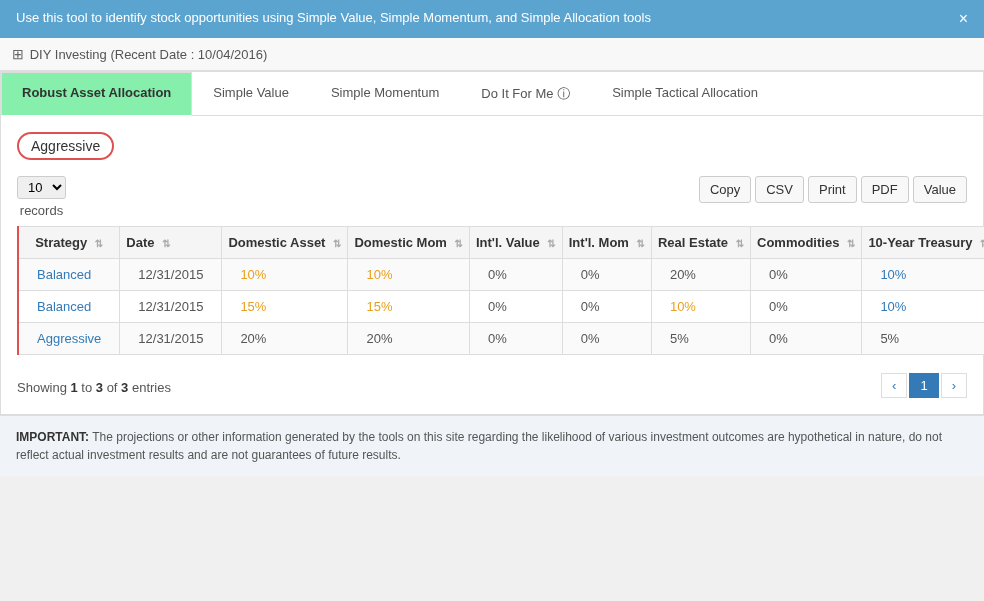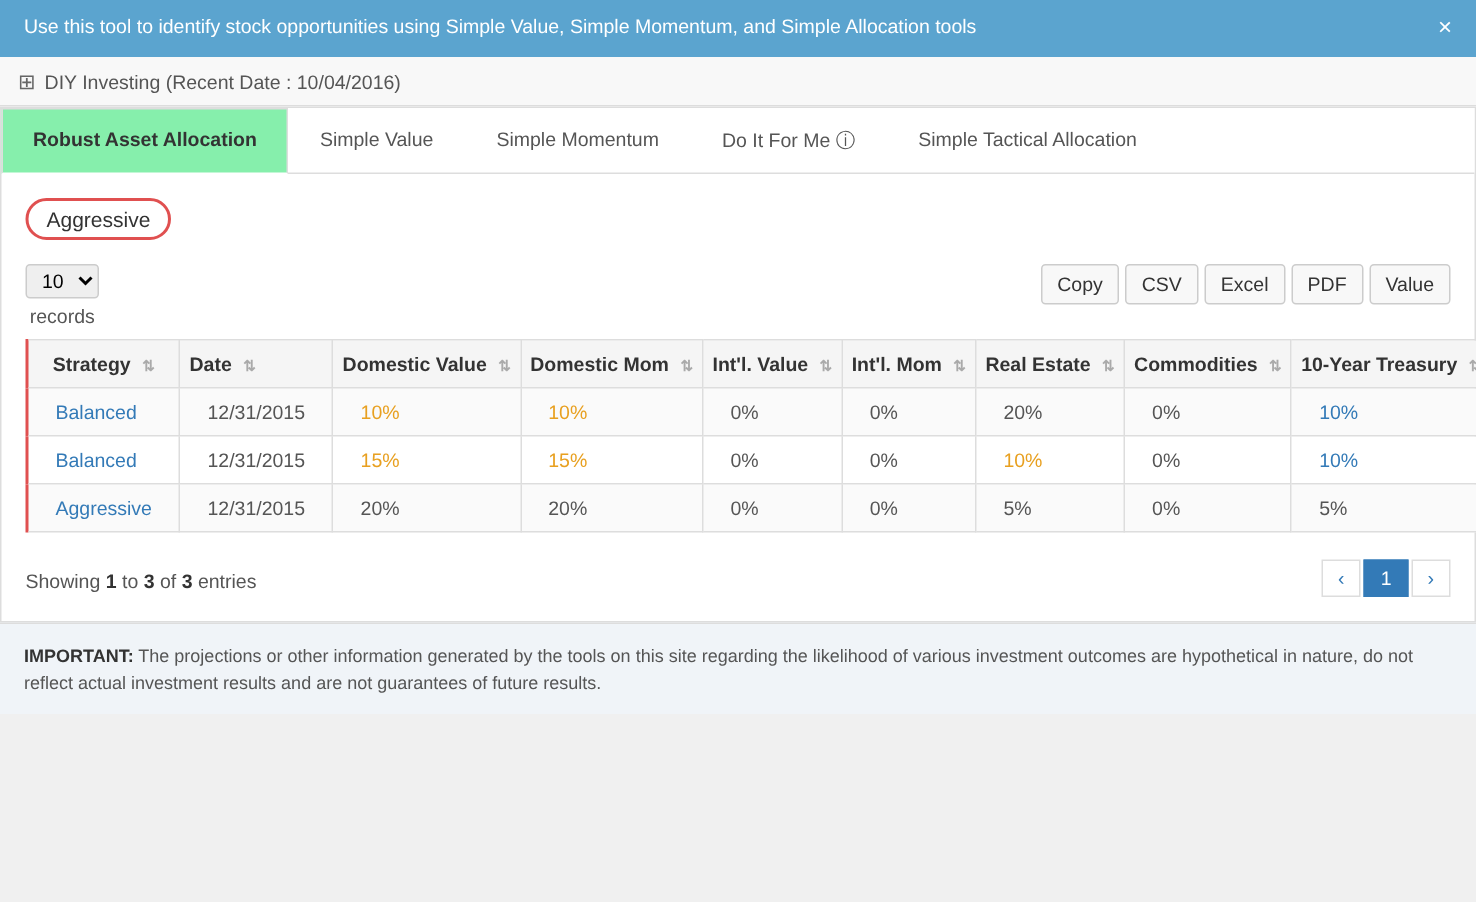--- a/index.html
+++ b/index.html
@@ -237,40 +237,40 @@
             <option>10</option>
             <option>25</option>
             <option>50</option>
           </select>
         </div>
         <span class="records-label">records</span>
       </div>
       <div class="export-buttons">
         <button class="export-btn">Copy</button>
         <button class="export-btn">CSV</button>
-        <button class="export-btn">Excel</button>
+        <button class="export-btn">Print</button>
         <button class="export-btn">PDF</button>
         <button class="export-btn">Value</button>
       </div>
     </div>
 
     
     <table>
       <thead>
         <tr>
           <th class="strategy-header">
             <span>Strategy</span>
             <span class="sort-arrows">⇅</span>
           </th>
           <th>
             <span>Date</span>
             <span class="sort-arrows">⇅</span>
           </th>
           <th>
-            <span>Domestic Value</span>
+            <span>Domestic Asset</span>
             <span class="sort-arrows">⇅</span>
           </th>
           <th>
             <span>Domestic Mom</span>
             <span class="sort-arrows">⇅</span>
           </th>
           <th>
             <span>Int'l. Value</span>
             <span class="sort-arrows">⇅</span>
           </th>

